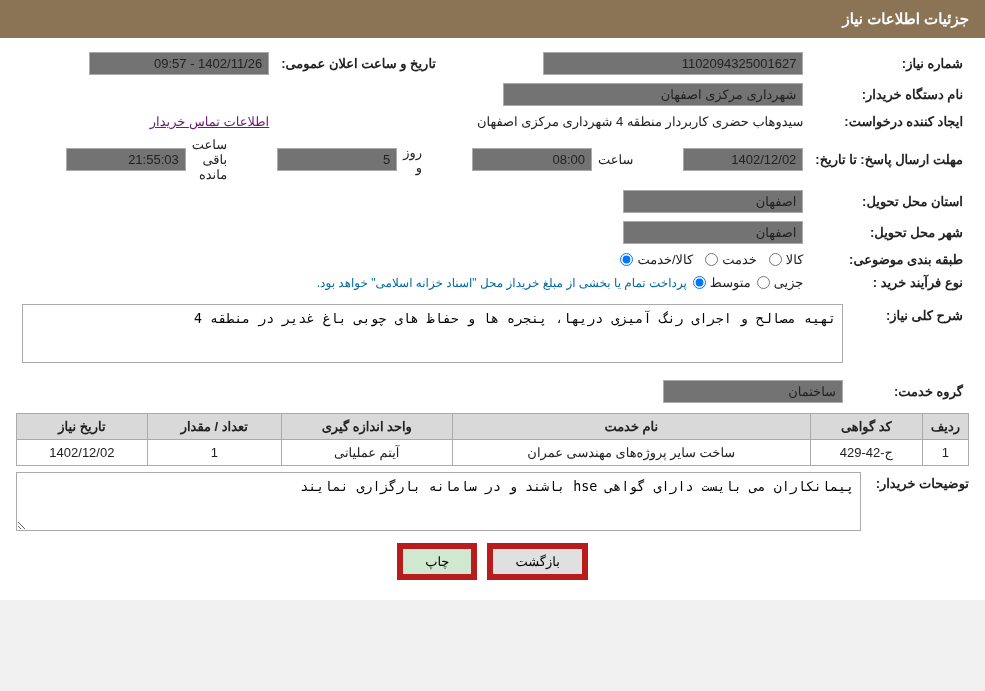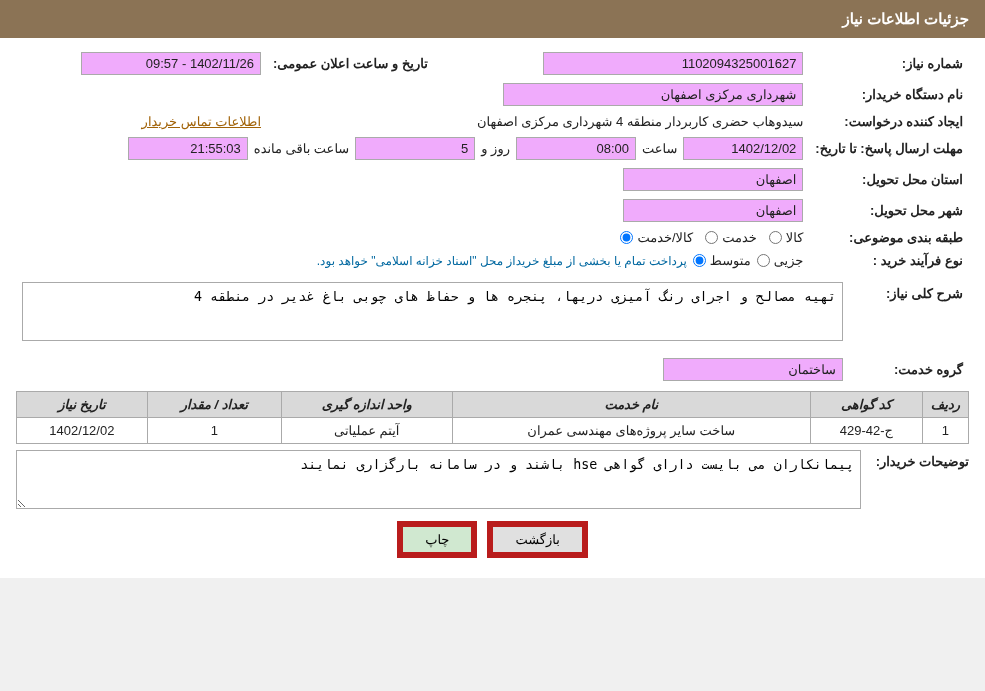--- a/index.html
+++ b/index.html
@@ -40,24 +40,25 @@
       font-weight: bold;
       width: 120px;
       color: #222;
     }
     .value-cell {
       text-align: right;
     }
     .input-box {
       border: 1px solid #aaa;
       padding: 3px 6px;
-      background: #f0abfc;
+      background: #737373;
       min-width: 120px;
       display: inline-block;
       text-align: right;
+      margin-left: 44px;
     }
     .input-wide {
       width: 260px;
     }
     .input-medium {
       width: 180px;
     }
     .input-small {
       width: 100px;
     }
@@ -72,21 +73,21 @@
       border: 1px solid #ccc;
       text-align: right;
     }
     .row-flex {
       display: flex;
       align-items: center;
       gap: 6px;
       direction: rtl;
     }
     .link-style {
-      color: #a16207;
+      color: #701a75;
       cursor: pointer;
       text-decoration: underline;
     }
     .radio-group {
       display: flex;
       gap: 12px;
       align-items: center;
       direction: rtl;
     }
     .radio-item {
@@ -109,21 +110,20 @@
       margin-top: 6px;
     }
     .services-table th, .services-table td {
       border: 1px solid #aaa;
       padding: 5px 8px;
       text-align: center;
     }
     .services-table th {
       background: #d9d9d9;
       font-weight: bold;
-      font-style: italic;
     }
     .services-table td:first-child {
       width: 40px;
     }
     .buyer-notes {
       display: flex;
       align-items: flex-start;
       gap: 8px;
       margin-top: 6px;
     }

